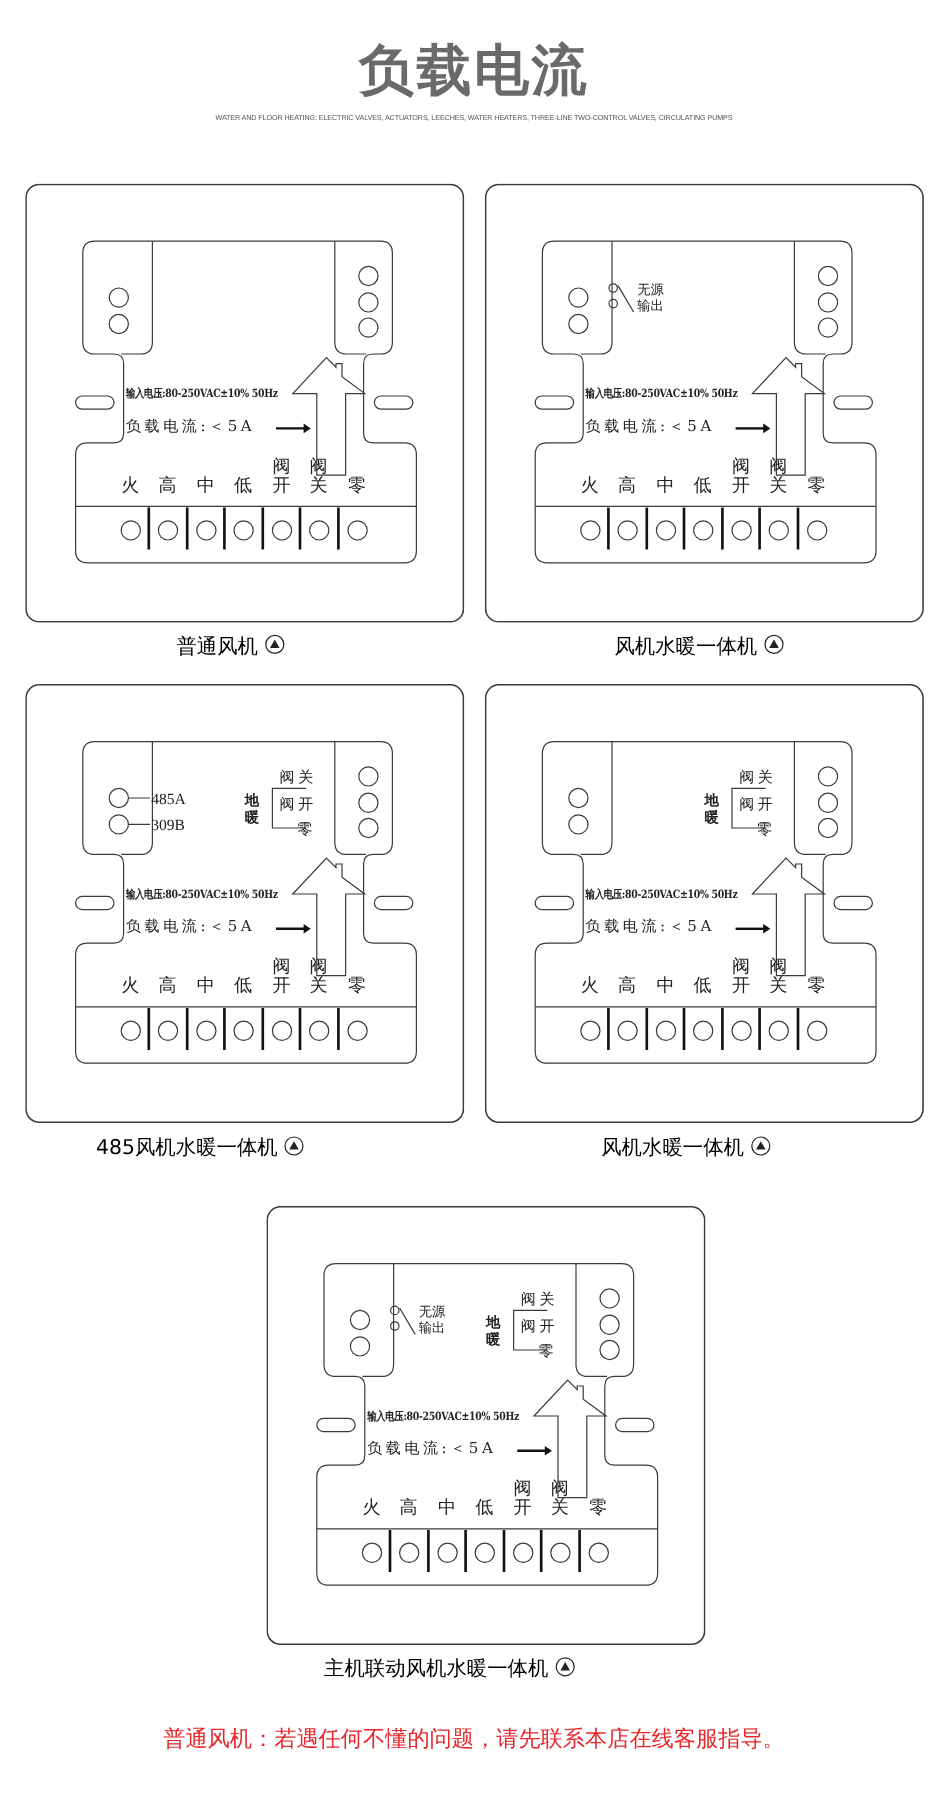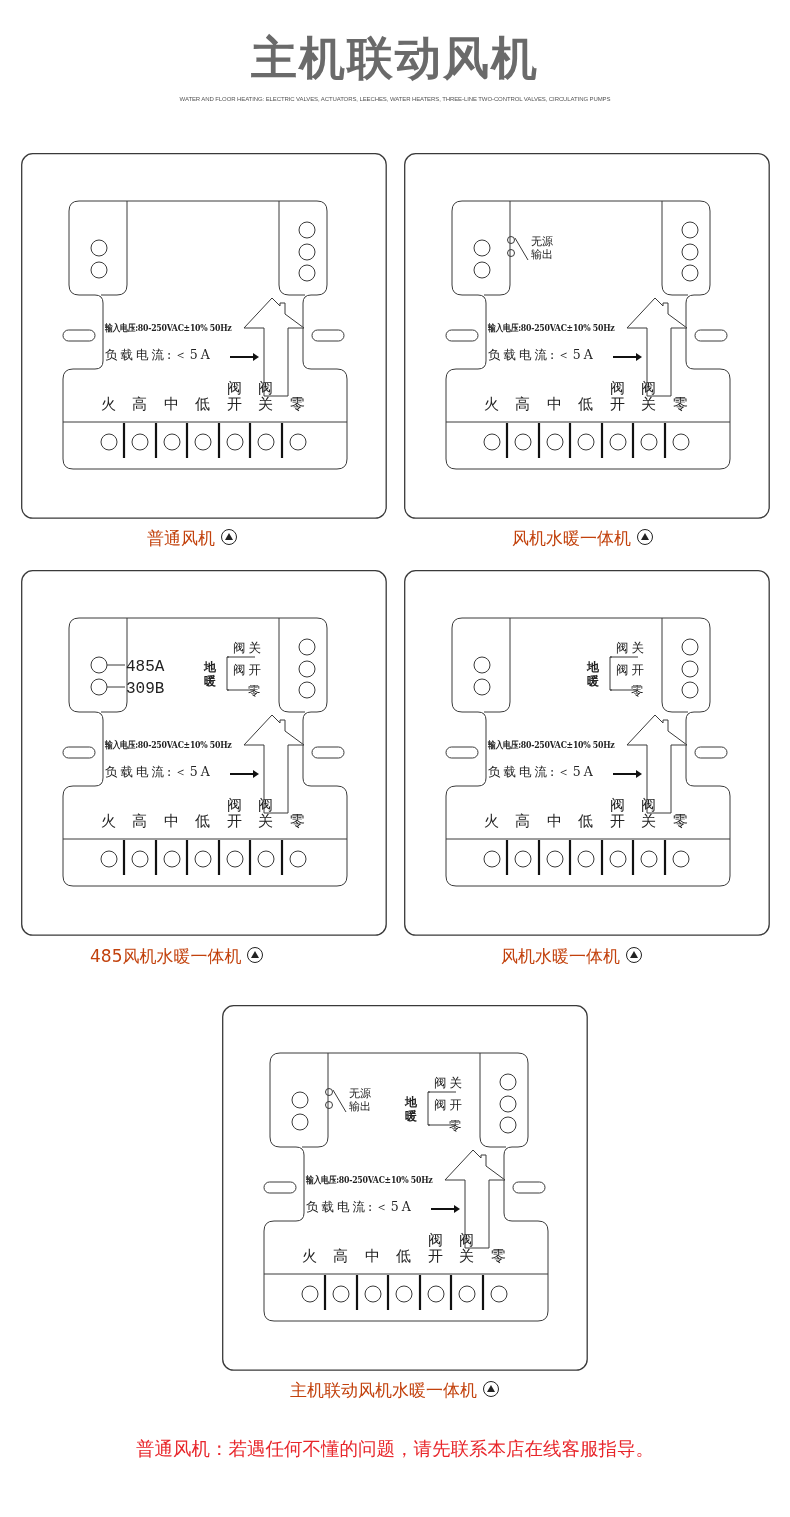--- a/index.html
+++ b/index.html
@@ -1,37 +1,37 @@
 <!DOCTYPE html>
 <html><head>
 <meta charset="utf-8">
 <style>
   html, body { margin:0; padding:0; background:#fff; }
   body { width:790px; height:1517px; position:relative; overflow:hidden; font-family:"DejaVu Sans", sans-serif; color:#333; }
   .title { position:absolute; top:28px; left:0; width:790px; text-align:center; font-size:46px; font-weight:bold; color:#6a6a6a; letter-spacing:2px; }
   .subtitle { position:absolute; top:96px; left:0; width:790px; text-align:center; font-size:6px; color:#555; font-family:"Liberation Sans", sans-serif; letter-spacing:-0.1px; }
   .panel { position:absolute; width:366px; height:366px; }
   .panel svg { position:absolute; left:0; top:0; }
-  .caption { position:absolute; font-size:17px; color:#c2410c; white-space:nowrap; font-family:"DejaVu Sans", sans-serif; }
+  .caption { position:absolute; font-size:17px; color:#000000; white-space:nowrap; font-family:"DejaVu Sans", sans-serif; }
   .caption .arrow-ic { display:inline-block; width:14px; height:14px; border:1.4px solid #222; border-radius:50%; vertical-align:middle; margin-left:6px; position:relative; top:-2px; }
   .caption .arrow-ic::after { content:""; position:absolute; left:3px; top:2.5px; border-left:4px solid transparent; border-right:4px solid transparent; border-bottom:7px solid #222; }
   .lbl { position:absolute; white-space:nowrap; color:#222; }
   .spec { font-family:"DejaVu Serif", serif; font-size:9.5px; transform:scaleX(0.82); transform-origin:left; font-weight:bold; letter-spacing:-0.3px; }
   .spec2 { font-family:"DejaVu Serif", serif; font-size:12.5px; letter-spacing:3px; }
   .term { font-size:15px; font-family:"DejaVu Sans", sans-serif; }
   .small { font-size:11px; font-family:"DejaVu Serif", serif; line-height:13px; }
-  .rs { font-size:16px; font-family:Liberation Mono, monospace; }
+  .rs { font-size:13px; font-family:Liberation Serif, serif; }
   .dinuan { font-size:12px; font-weight:bold; line-height:14px; font-family:"DejaVu Sans", sans-serif; }
   .valve { font-size:12.5px; font-family:"DejaVu Sans", sans-serif; letter-spacing:3px; }
   .notice { position:absolute; top:1436px; left:0; width:790px; text-align:center; font-size:18.5px; color:#e8262b; }
 </style>
 </head>
 <body>
 
-<div class="title">主机联动风机</div>
+<div class="title">负载电流</div>
 <div class="subtitle">WATER AND FLOOR HEATING: ELECTRIC VALVES, ACTUATORS, LEECHES, WATER HEATERS, THREE-LINE TWO-CONTROL VALVES, CIRCULATING PUMPS</div>
 
 <div id="panels">
     <div class="panel" style="left: 21px; top: 153px;">
       <svg width="366" height="366" viewBox="0 0 366 366" xmlns="http://www.w3.org/2000/svg">
     <rect x="0.7" y="0.7" width="364.5" height="364.5" rx="11" fill="#fff" stroke="#3a3a3a" stroke-width="1.3"></rect>
     <path d="M58 48 L296 48 Q306 48 306 58 L306 132 Q306 142 296 142 L290 142 Q282 142 282 150 L282 208 Q282 216 290 216 L316 216 Q326 216 326 226 L326 306 Q326 316 316 316 L52 316 Q42 316 42 306 L42 226 Q42 216 52 216 L74 216 Q82 216 82 208 L82 150 Q82 142 74 142 L58 142 Q48 142 48 132 L48 58 Q48 48 58 48 Z" fill="none" stroke="#3a3a3a" stroke-width="1"></path>
     <path d="M106 48 L106 132 Q106 142 96 142 L80 142" fill="none" stroke="#3a3a3a" stroke-width="1"></path>
     <path d="M258 48 L258 132 Q258 142 268 142 L284 142" fill="none" stroke="#3a3a3a" stroke-width="1"></path>
     <rect x="42" y="177" width="32" height="11" rx="5.5" fill="none" stroke="#3a3a3a" stroke-width="1"></rect>
@@ -167,21 +167,21 @@
       <div class="lbl term" style="left: 237px; top: 226px;">阀</div>
       <div class="lbl term" style="left: 269px; top: 242px;">零</div>
       <div class="lbl rs" style="left: 105px; top: 88px;">485A</div>
       <div class="lbl rs" style="left: 105px; top: 110px;">309B</div>
       <div class="lbl dinuan" style="left: 183px; top: 90px;">地</div>
       <div class="lbl dinuan" style="left: 183px; top: 104px;">暖</div>
       <div class="lbl valve" style="left: 212px; top: 70px;">阀关</div>
       <div class="lbl valve" style="left: 212px; top: 92px;">阀开</div>
       <div class="lbl valve" style="left: 227px; top: 113px;">零</div>
     </div>
-    <div class="caption" style="left: 90px; top: 945px;"><span>485风机水暖一体机</span><span class="arrow-ic"></span></div>
+    <div class="caption" style="left: 80px; top: 945px;"><span>485风机水暖一体机</span><span class="arrow-ic"></span></div>
     <div class="panel" style="left: 404px; top: 570px;">
       <svg width="366" height="366" viewBox="0 0 366 366" xmlns="http://www.w3.org/2000/svg">
     <rect x="0.7" y="0.7" width="364.5" height="364.5" rx="11" fill="#fff" stroke="#3a3a3a" stroke-width="1.3"></rect>
     <path d="M58 48 L296 48 Q306 48 306 58 L306 132 Q306 142 296 142 L290 142 Q282 142 282 150 L282 208 Q282 216 290 216 L316 216 Q326 216 326 226 L326 306 Q326 316 316 316 L52 316 Q42 316 42 306 L42 226 Q42 216 52 216 L74 216 Q82 216 82 208 L82 150 Q82 142 74 142 L58 142 Q48 142 48 132 L48 58 Q48 48 58 48 Z" fill="none" stroke="#3a3a3a" stroke-width="1"></path>
     <path d="M106 48 L106 132 Q106 142 96 142 L80 142" fill="none" stroke="#3a3a3a" stroke-width="1"></path>
     <path d="M258 48 L258 132 Q258 142 268 142 L284 142" fill="none" stroke="#3a3a3a" stroke-width="1"></path>
     <rect x="42" y="177" width="32" height="11" rx="5.5" fill="none" stroke="#3a3a3a" stroke-width="1"></rect>
     <rect x="291" y="177" width="32" height="11" rx="5.5" fill="none" stroke="#3a3a3a" stroke-width="1"></rect>
     <line x1="42" y1="269" x2="326" y2="269" stroke="#3a3a3a" stroke-width="1"></line>
     <circle cx="78" cy="95" r="8" fill="none" stroke="#3a3a3a" stroke-width="1"></circle>
@@ -272,16 +272,16 @@
       <div class="lbl term" style="left: 237px; top: 226px;">阀</div>
       <div class="lbl term" style="left: 269px; top: 242px;">零</div>
       <div class="lbl small" style="left: 127px; top: 82px;">无源</div>
       <div class="lbl small" style="left: 127px; top: 95px;">输出</div>
       <div class="lbl dinuan" style="left: 183px; top: 90px;">地</div>
       <div class="lbl dinuan" style="left: 183px; top: 104px;">暖</div>
       <div class="lbl valve" style="left: 212px; top: 70px;">阀关</div>
       <div class="lbl valve" style="left: 212px; top: 92px;">阀开</div>
       <div class="lbl valve" style="left: 227px; top: 113px;">零</div>
     </div>
-    <div class="caption" style="left: 270px; top: 1379px; margin-left: 20px;"><span>主机联动风机水暖一体机</span><span class="arrow-ic"></span></div>
+    <div class="caption" style="left: 270px; top: 1379px;"><span>主机联动风机水暖一体机</span><span class="arrow-ic"></span></div>
   </div>
 
 <div class="notice">普通风机：若遇任何不懂的问题，请先联系本店在线客服指导。</div>
 
 </body></html>

